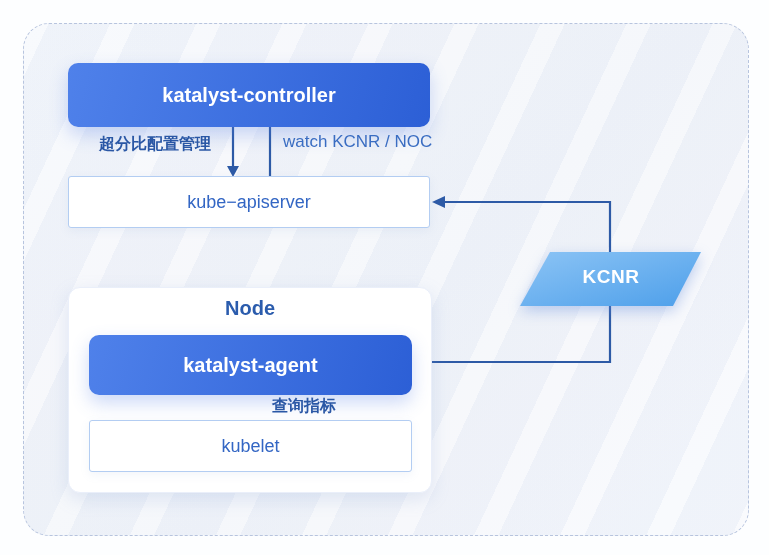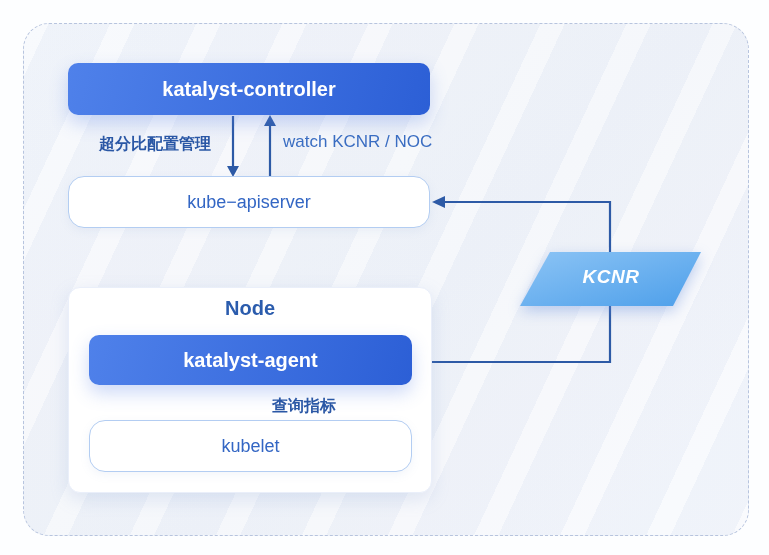--- a/index.html
+++ b/index.html
@@ -28,51 +28,51 @@
       linear-gradient(135deg,#f3f6fb 0%,#eff2f8 55%,#f5f7fc 100%);
   }
   .blue-box{
     position:absolute;display:flex;align-items:center;justify-content:center;
     background:linear-gradient(105deg,var(--accent-start) 0%,var(--accent-end) 100%);
     border-radius:10px;color:#ffffff;font-weight:bold;font-size:20px;
     box-shadow:0 8px 18px rgba(90,130,230,0.30);
   }
   .white-box{
     position:absolute;display:flex;align-items:center;justify-content:center;
-    background:#ffffff;border:1px solid var(--box-border);border-radius:16px;
+    background:#ffffff;border:1px solid var(--box-border);border-radius:3px;
     color:var(--box-text);font-size:18px;
     box-shadow:0 3px 10px rgba(130,160,210,0.10);
   }
-  .controller{left:68px;top:63px;width:362px;height:52px;}
+  .controller{left:68px;top:63px;width:362px;height:64px;}
   .apiserver{left:68px;top:176px;width:362px;height:52px;}
   .node-container{
     position:absolute;left:68px;top:287px;width:364px;height:206px;
     background:#ffffff;border:1px solid #eaeffa;border-radius:12px;
     box-shadow:0 6px 18px rgba(130,160,210,0.22);
   }
   .node-title{
     text-align:center;padding-top:9px;
     color:var(--node-title);font-size:20px;font-weight:bold;
   }
-  .agent{left:89px;top:335px;width:323px;height:50px;}
+  .agent{left:89px;top:335px;width:323px;height:60px;}
   .kubelet{left:89px;top:420px;width:323px;height:52px;}
   .edge-label{position:absolute;white-space:nowrap;}
   .label-cn{color:var(--label-dark);font-weight:bold;font-size:16px;}
   .label-en{color:var(--label-medium);font-size:17px;}
   .lbl-config{left:99px;top:134px;}
   .lbl-watch{left:283px;top:132px;}
   .lbl-query{left:264px;top:396px;margin-left:8px;}
   .lbl-realtime{left:448px;top:370px;}
   .wires{position:absolute;left:0;top:0;width:769px;height:555px;pointer-events:none;}
   .wire{fill:none;stroke:var(--line);stroke-width:2.2px;}
   .head{fill:var(--line);stroke:none;}
   .kcnr-shape{filter:drop-shadow(0 5px 7px rgba(100,140,220,0.40));}
   .kcnr-label{
     position:absolute;left:551px;top:266px;width:120px;text-align:center;
-    color:#ffffff;font-weight:bold;font-size:19px;letter-spacing:0.5px;font-style:italic;
+    color:#ffffff;font-weight:bold;font-size:19px;letter-spacing:0.5px;
   }
 </style>
 </head>
 <body>
 
 <div class="stage">
 
   <div class="dashed-frame"></div>
 
   <svg class="wires" viewBox="0 0 769 555" xmlns="http://www.w3.org/2000/svg">

